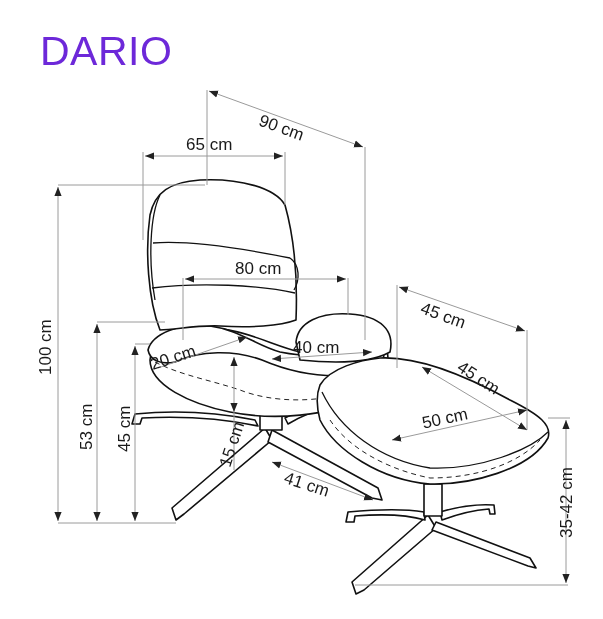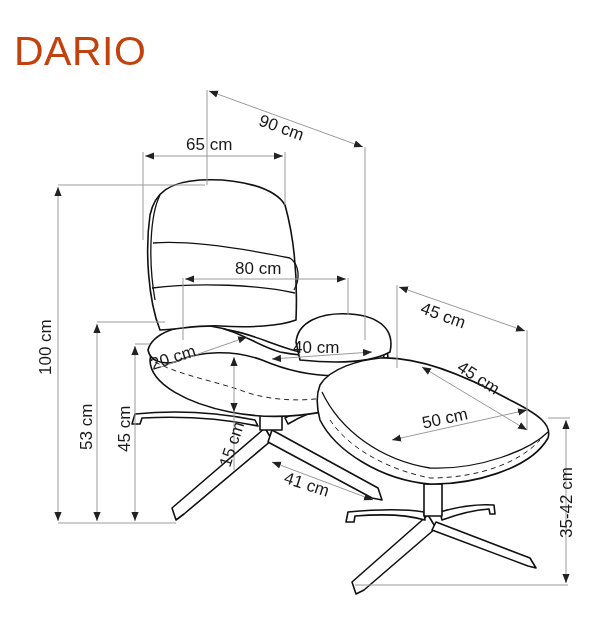--- a/index.html
+++ b/index.html
@@ -1,17 +1,17 @@
 <!DOCTYPE html>
 <html><head>
 <meta charset="utf-8">
 <style>
   html, body { margin:0; padding:0; background:#ffffff; }
   body { width:603px; height:619px; position:relative; overflow:hidden; font-family:"Liberation Sans", sans-serif; }
-  #title { position:absolute; left:14px; top:28px; font-size:41px; color:#c2410c; letter-spacing:0.5px; font-family:"Liberation Sans", sans-serif; }
+  #title { position:absolute; left:40px; top:28px; font-size:41px; color:#6d28d9; letter-spacing:0.5px; font-family:"Liberation Sans", sans-serif; }
   svg { position:absolute; left:0; top:0; }
   .dim { stroke:#9a9a9a; stroke-width:1; fill:none; }
   .ext { stroke:#9a9a9a; stroke-width:1; fill:none; }
   .obj { stroke:#111; stroke-width:1.6; fill:#fff; stroke-linejoin:round; }
   .obj2 { stroke:#111; stroke-width:1.3; fill:none; }
   .dash { stroke:#222; stroke-width:1; fill:none; stroke-dasharray:5 4; }
   .lbl { font-family:"Liberation Sans", sans-serif; font-size:17px; fill:#1a1a1a; }
 </style>
 </head>
 <body>

